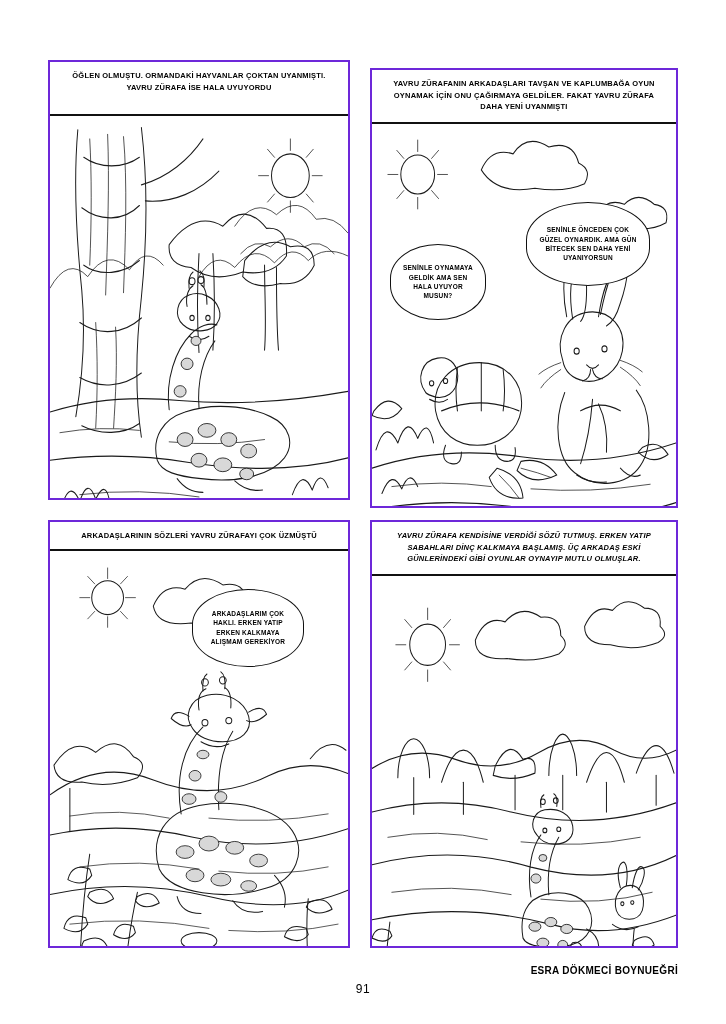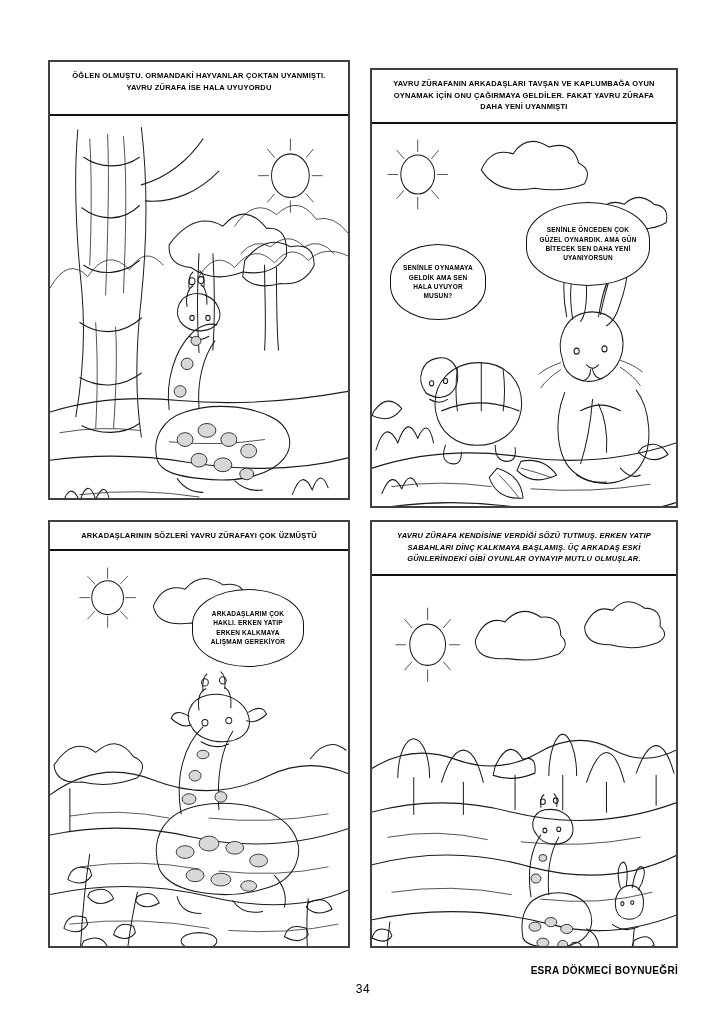--- a/index.html
+++ b/index.html
@@ -22,21 +22,21 @@
   }
   .grid {
     position: absolute;
     left: 48px;
     top: 60px;
     width: 630px;
     height: 890px;
   }
   .panel {
     position: absolute;
-    border: 2px solid #404040;
+    border: 2px solid #6d28d9;
     background: #fff;
     box-sizing: border-box;
     overflow: hidden;
   }
   .p1 { left: 0px;   top: 0px;   width: 302px; height: 440px; }
   .p2 { left: 322px; top: 0px;   width: 308px; height: 440px; margin-top: 8px; }
   .p3 { left: 0px;   top: 460px; width: 302px; height: 428px; }
   .p4 { left: 322px; top: 460px; width: 308px; height: 428px; font-style: italic; }
 
   .caption {
@@ -551,14 +551,14 @@
             <ellipse cx="120" cy="338" rx="14" ry="6"></ellipse>
             <path d="M0 366 q70 -8 140 2 q80 10 166 -4"></path>
           </g>
         </svg>
       </div>
     </div>
 
   </div>
 
   <div class="credit">ESRA DÖKMECİ BOYNUEĞRİ</div>
-  <div class="page-number">34</div>
+  <div class="page-number">91</div>
 </div>
 
 </body></html>

